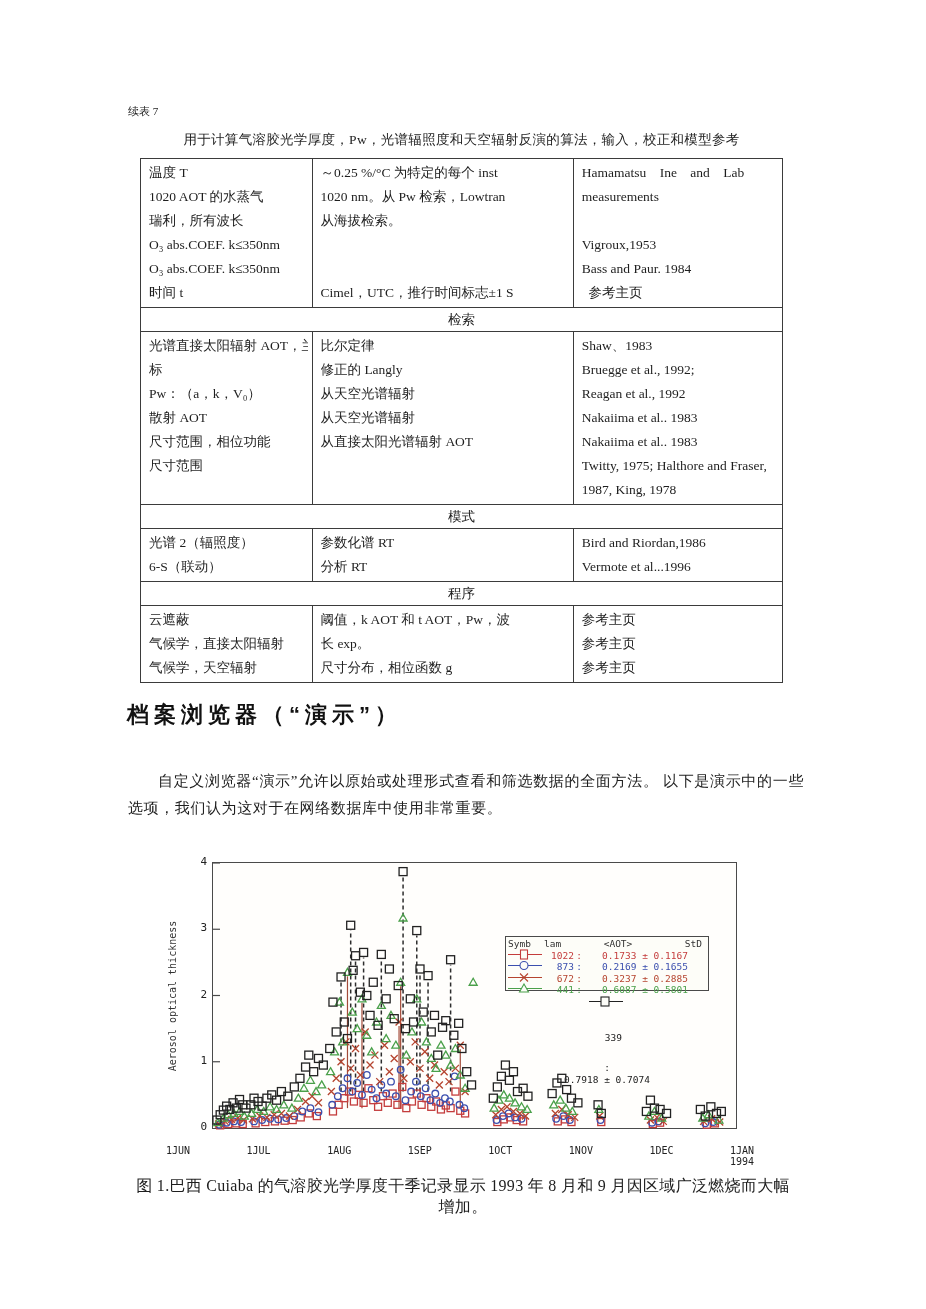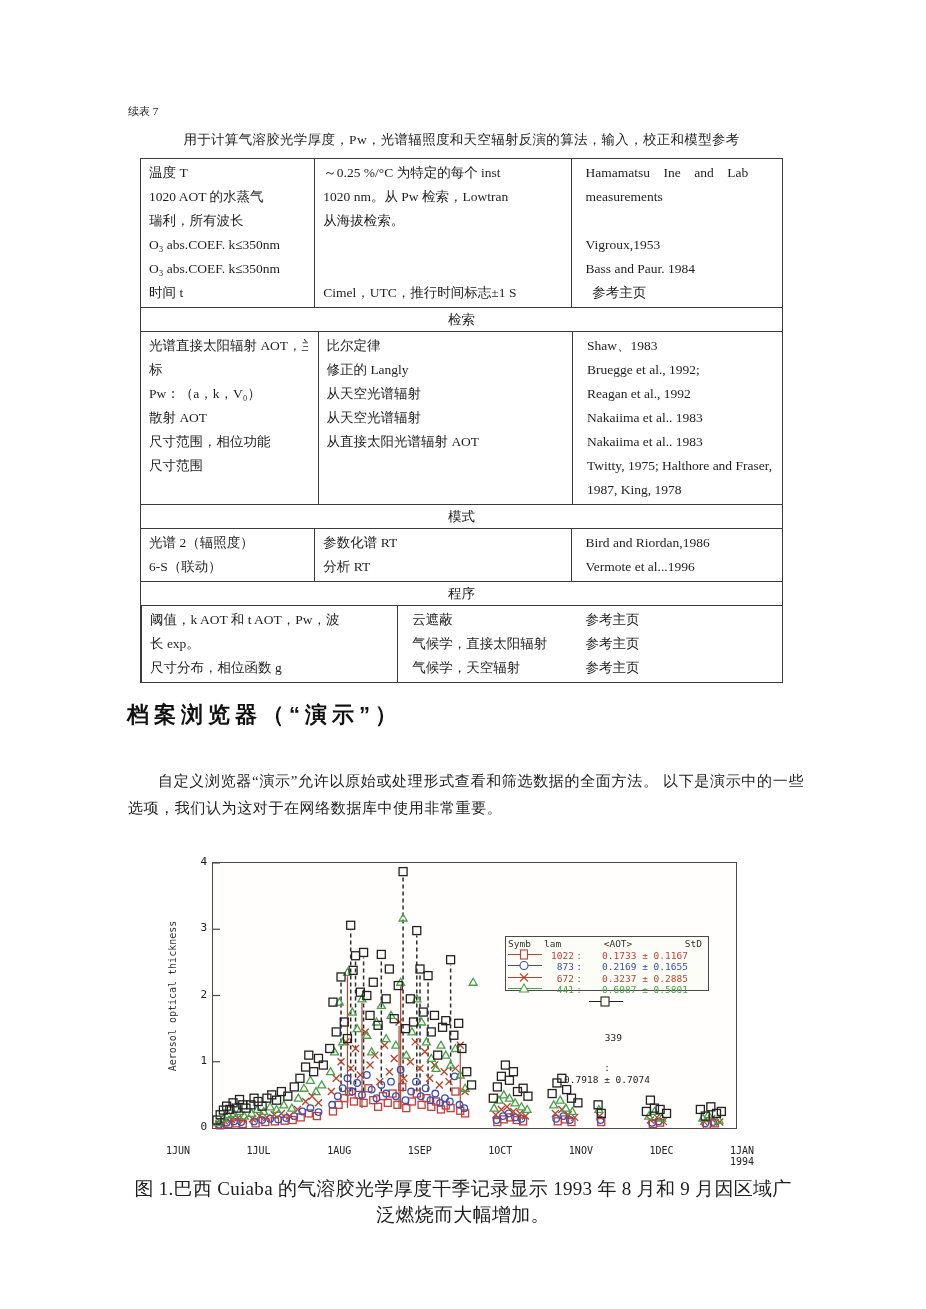--- a/index.html
+++ b/index.html
@@ -5,21 +5,21 @@
   html,body{margin:0;padding:0;background:#9a9a9a;}
   .page{position:relative;width:926px;height:1309px;background:#ffffff;margin:0 auto;
         font-family:"Liberation Serif","DejaVu Serif",serif;color:#1e1e1e;overflow:hidden;}
   
   .kicker{position:absolute;left:128px;top:104px;font-size:11px;}
   .tbl-caption{position:absolute;left:140px;top:131px;width:643px;text-align:center;
                font-size:13.5px;letter-spacing:.3px;white-space:nowrap;}
   
   .tbl{position:absolute;left:140px;top:158px;width:643px;border:1.6px solid #3b3b3b;
        font-size:13.5px;box-sizing:border-box;}
-  .t-row{display:flex;gap:6px;}
+  .t-row{display:flex;}
   .t-cell{box-sizing:border-box;padding:2px 4px 2px 8px;}
   .t-cell.c0{width:26.6%;}
   .t-cell.c1{width:40.9%;border-left:1.4px solid #3b3b3b;border-right:1.4px solid #3b3b3b;}
   .t-cell.c2{width:32.5%;}
   .t-cell .line{height:24px;line-height:24px;white-space:pre;overflow:hidden;}
   .t-sechead{border-top:1.4px solid #3b3b3b;border-bottom:1.4px solid #3b3b3b;
              text-align:center;height:23px;line-height:23px;font-size:13.5px;}
   
   .sec-heading{position:absolute;left:127px;top:700px;font-family:"Liberation Sans","DejaVu Sans",sans-serif;
                font-weight:bold;font-size:22px;letter-spacing:5px;color:#111;}
@@ -43,21 +43,21 @@
   .lg-ic{width:36px;flex:0 0 36px;}
   .lg-lam{width:30px;flex:0 0 30px;text-align:right;}
   .lg-col{width:10px;flex:0 0 10px;text-align:center;}
   .lg-val{flex:1;text-align:center;white-space:pre;}
   .lg-h0{width:36px;flex:0 0 36px;color:#333;}
   .lg-h1{width:30px;flex:0 0 30px;color:#333;}
   .lg-h2{flex:1;text-align:center;color:#333;}
   .lg-h3{width:40px;flex:0 0 40px;text-align:right;padding-right:4px;color:#333;}
   
   .fig-caption{position:absolute;left:133px;top:1176px;width:660px;text-align:center;
-               font-size:19px;letter-spacing:.3px;}
+               font-size:16px;letter-spacing:.3px;}
 </style>
 </head>
 <body>
 
 <div class="page">
 
   <div class="kicker">续表 7</div>
 
   <div class="tbl-caption">用于计算气溶胶光学厚度，Pw，光谱辐照度和天空辐射反演的算法，输入，校正和模型参考</div>
 
@@ -129,29 +129,29 @@
             <div class="line">参数化谱 RT</div>
             <div class="line">分析 RT</div>
           </div>
           <div class="t-cell c2">
             <div class="line">Bird and Riordan,1986</div>
             <div class="line">Vermote et al...1996</div>
           </div>
         </div>
         <div class="t-sechead">程序</div>
         <div class="t-row">
+          <div class="t-cell c0">
+            <div class="line">云遮蔽</div>
+            <div class="line">气候学，直接太阳辐射</div>
+            <div class="line">气候学，天空辐射</div>
+          </div>
           <div class="t-cell c1">
             <div class="line">阈值，k AOT 和 t AOT，Pw，波</div>
             <div class="line">长 exp。</div>
             <div class="line">尺寸分布，相位函数 g</div>
-          </div>
-          <div class="t-cell c0">
-            <div class="line">云遮蔽</div>
-            <div class="line">气候学，直接太阳辐射</div>
-            <div class="line">气候学，天空辐射</div>
           </div>
           <div class="t-cell c2">
             <div class="line">参考主页</div>
             <div class="line">参考主页</div>
             <div class="line">参考主页</div>
           </div>
         </div>
       </div>
   </div>
 

